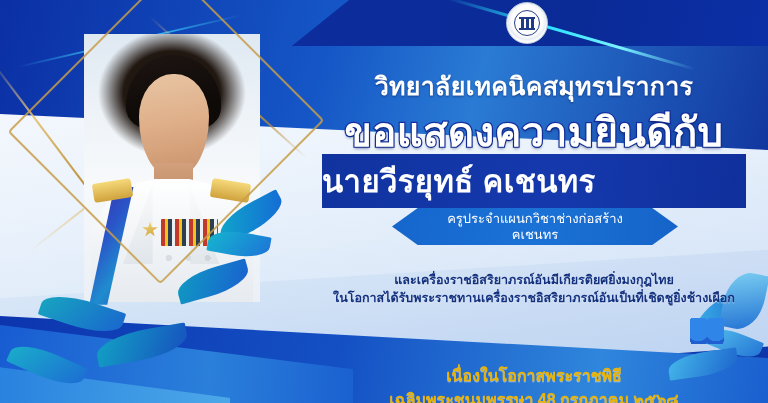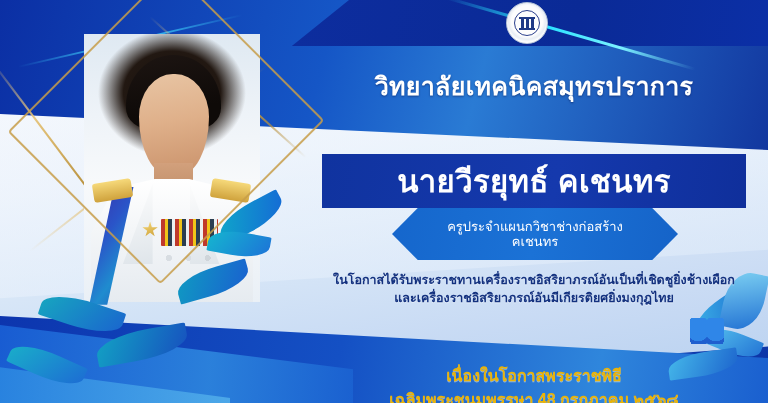--- a/index.html
+++ b/index.html
@@ -211,27 +211,27 @@
     text-align:center;
     font-size:40px;font-weight:bold;color:#ffffff;
     letter-spacing:.5px;
     -webkit-text-stroke:2.4px #1430a2;
     paint-order:stroke fill;
     text-shadow:0 2px 3px rgba(5,25,90,.45);
   }
   .name-bar{
     position:absolute;left:22px;top:138px;width:424px;height:54px;
     background:linear-gradient(100deg,#10339f 0%,#1539ad 55%,#0f2f9b 100%);
-    display:flex;align-items:center;justify-content:center;
+    display:flex;align-items:center;justify-content:flex-start;
   }
   .name-bar span{
     font-size:31px;font-weight:bold;color:#ffffff;letter-spacing:.4px;
   }
   .role-hex{
-    position:absolute;left:92px;top:192px;width:286px;height:52px;
+    position:absolute;left:92px;top:192px;width:286px;height:37px;
     background:linear-gradient(100deg,#1566cc 0%,#1b72d6 50%,#1563c8 100%);
     clip-path:polygon(9% 0,91% 0,100% 50%,91% 100%,9% 100%,0 50%);
     display:flex;flex-direction:column;align-items:center;justify-content:center;
     line-height:1.18;
   }
   .role-hex span{
     font-size:13px;color:#ffffff;font-weight:500;
   }
   .body-text{
     position:absolute;left:0;top:256px;width:100%;
@@ -307,33 +307,34 @@
   <div class="logo">
     <div class="logo-inner">
       <div class="logo-glyph"></div>
     </div>
   </div>
 
   <div class="content">
 
     <div class="org">วิทยาลัยเทคนิคสมุทรปราการ</div>
 
+    <div class="headline">ขอแสดงความยินดีกับ</div>
 
     <div class="name-bar">
       <span>นายวีรยุทธ์ คเชนทร</span>
     </div>
 
     <div class="role-hex">
       <span>ครูประจำแผนกวิชาช่างก่อสร้าง</span>
       <span>คเชนทร</span>
     </div>
 
     <div class="body-text">
+      <div>และเครื่องราชอิสริยาภรณ์อันมีเกียรติยศยิ่งมงกุฎไทย</div>
       <div>ในโอกาสได้รับพระราชทานเครื่องราชอิสริยาภรณ์อันเป็นที่เชิดชูยิ่งช้างเผือก</div>
-      <div>และเครื่องราชอิสริยาภรณ์อันมีเกียรติยศยิ่งมงกุฎไทย</div>
     </div>
 
 
     <div class="footer">
       <div>เนื่องในโอกาสพระราชพิธี</div>
       <div>เฉลิมพระชนมพรรษา 48 กรกฎาคม ๒๕๖๘</div>
     </div>
 
   </div>
 </div>

